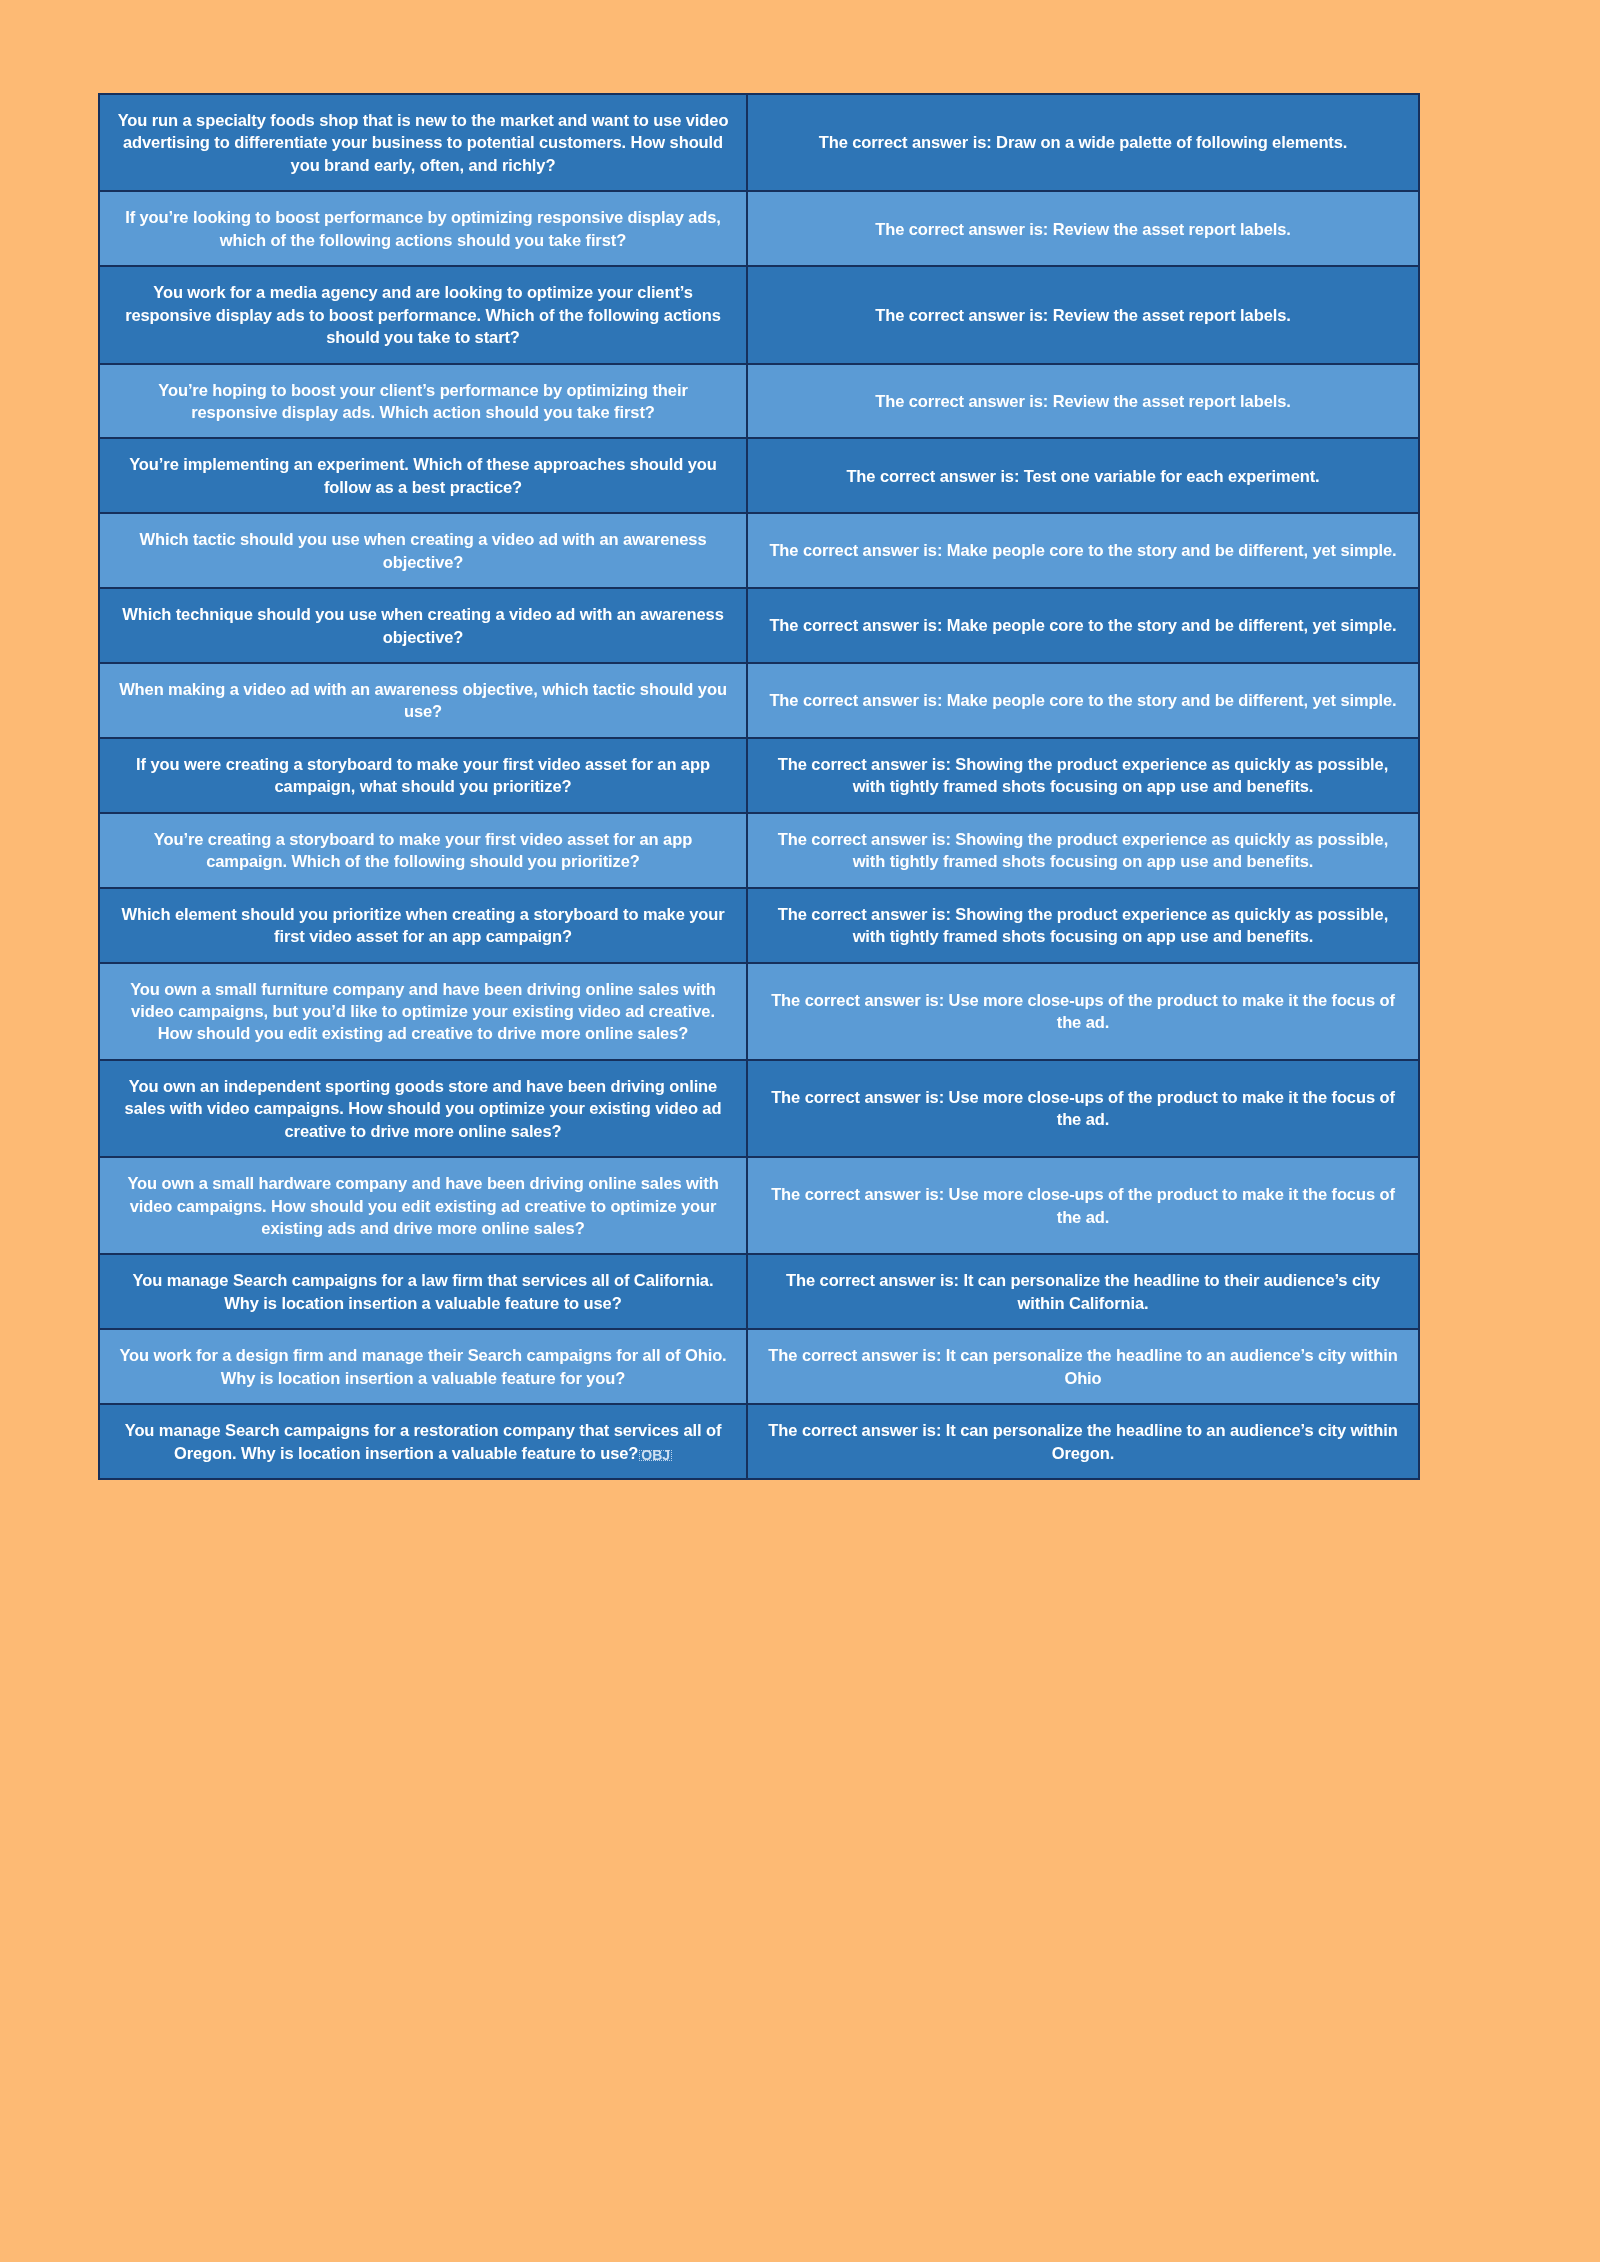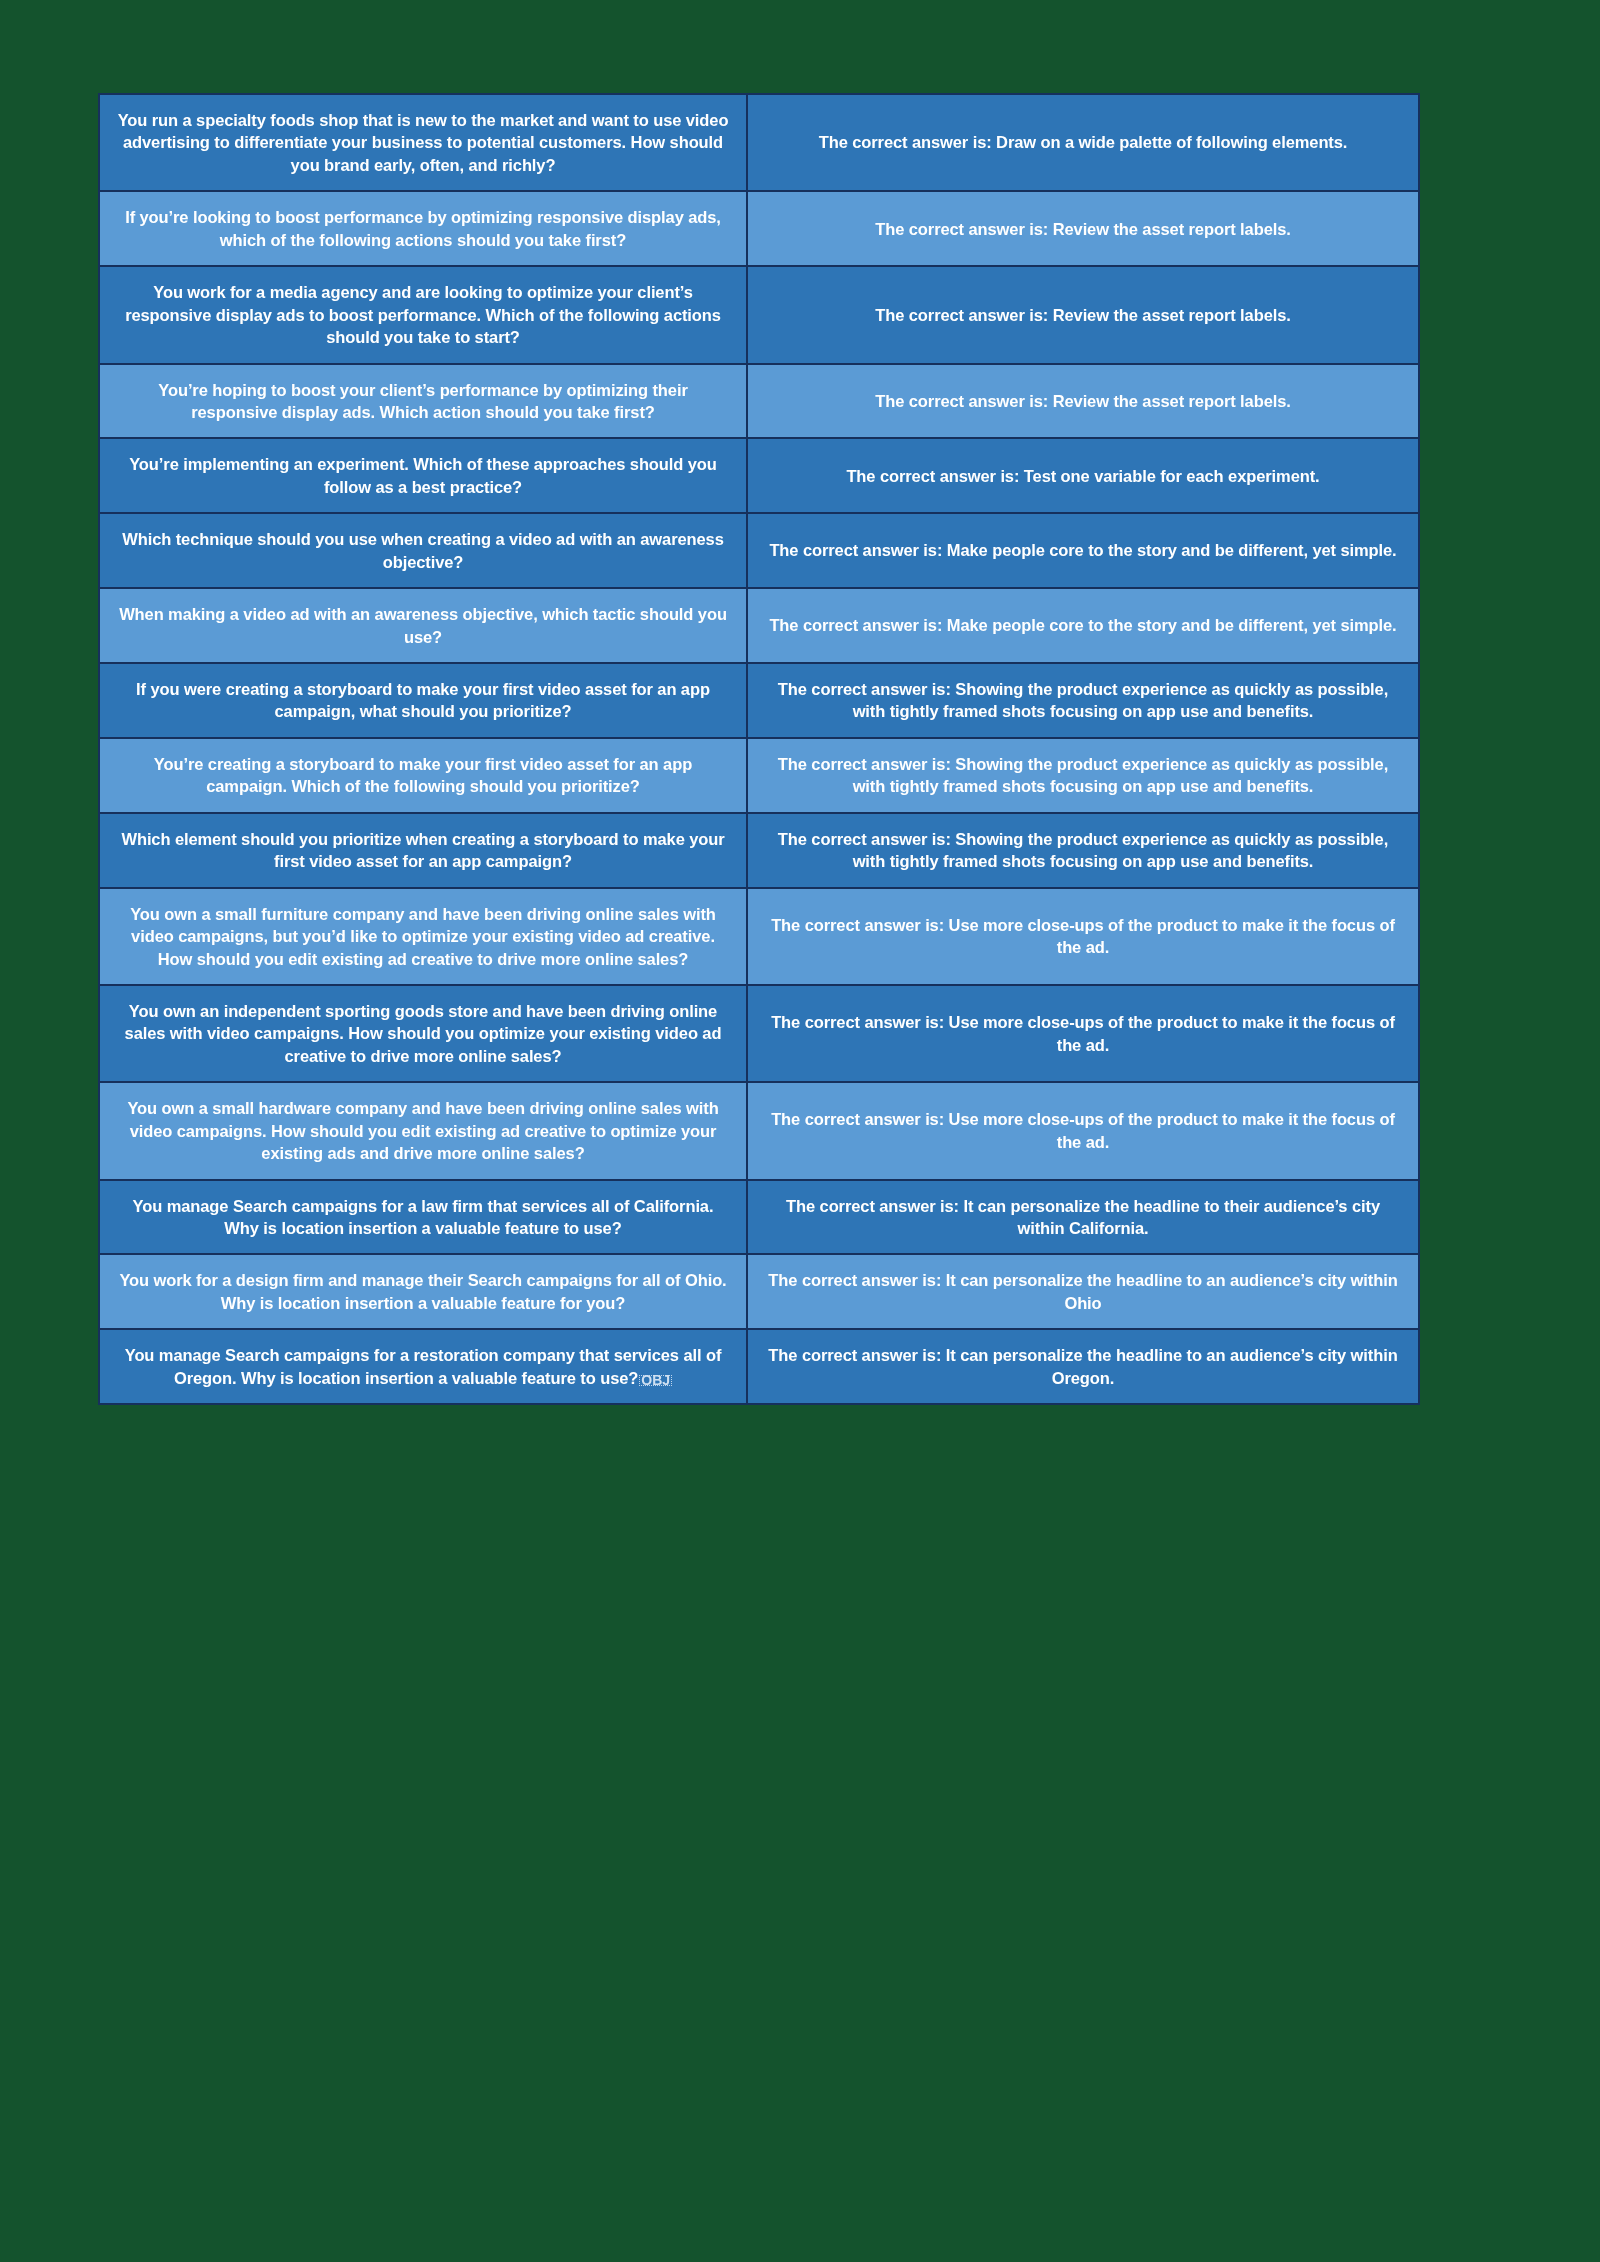--- a/index.html
+++ b/index.html
@@ -11,21 +11,21 @@
   body {
     width: 1600px;
     height: 2262px;
     font-family: "Liberation Sans", sans-serif;
     -webkit-font-smoothing: antialiased;
   }
   #page {
     position: relative;
     width: 1600px;
     height: 2262px;
-    background: #14532d;
+    background: #fdba74;
     overflow: hidden;
   }
   #qa-table-wrap {
     position: absolute;
     left: 98px;
     top: 93px;
     width: 1320px;
   }
   table.qa-table {
     border-collapse: collapse;
@@ -92,20 +92,24 @@
             <td class="cell-answer">The correct answer is: Review the asset report labels.</td>
           </tr>
           <tr class="band-light">
             <td class="cell-question">You’re hoping to boost your client’s performance by optimizing their responsive display ads. Which action should you take first?</td>
             <td class="cell-answer">The correct answer is: Review the asset report labels.</td>
           </tr>
           <tr class="band-dark">
             <td class="cell-question">You’re implementing an experiment. Which of these approaches should you follow as a best practice?</td>
             <td class="cell-answer">The correct answer is: Test one variable for each experiment.</td>
           </tr>
+          <tr class="band-light">
+            <td class="cell-question">Which tactic should you use when creating a video ad with an awareness objective?</td>
+            <td class="cell-answer">The correct answer is: Make people core to the story and be different, yet simple.</td>
+          </tr>
           <tr class="band-dark">
             <td class="cell-question">Which technique should you use when creating a video ad with an awareness objective?</td>
             <td class="cell-answer">The correct answer is: Make people core to the story and be different, yet simple.</td>
           </tr>
           <tr class="band-light">
             <td class="cell-question">When making a video ad with an awareness objective, which tactic should you use?</td>
             <td class="cell-answer">The correct answer is: Make people core to the story and be different, yet simple.</td>
           </tr>
           <tr class="band-dark">
             <td class="cell-question">If you were creating a storyboard to make your first video asset for an app campaign, what should you prioritize?</td>

